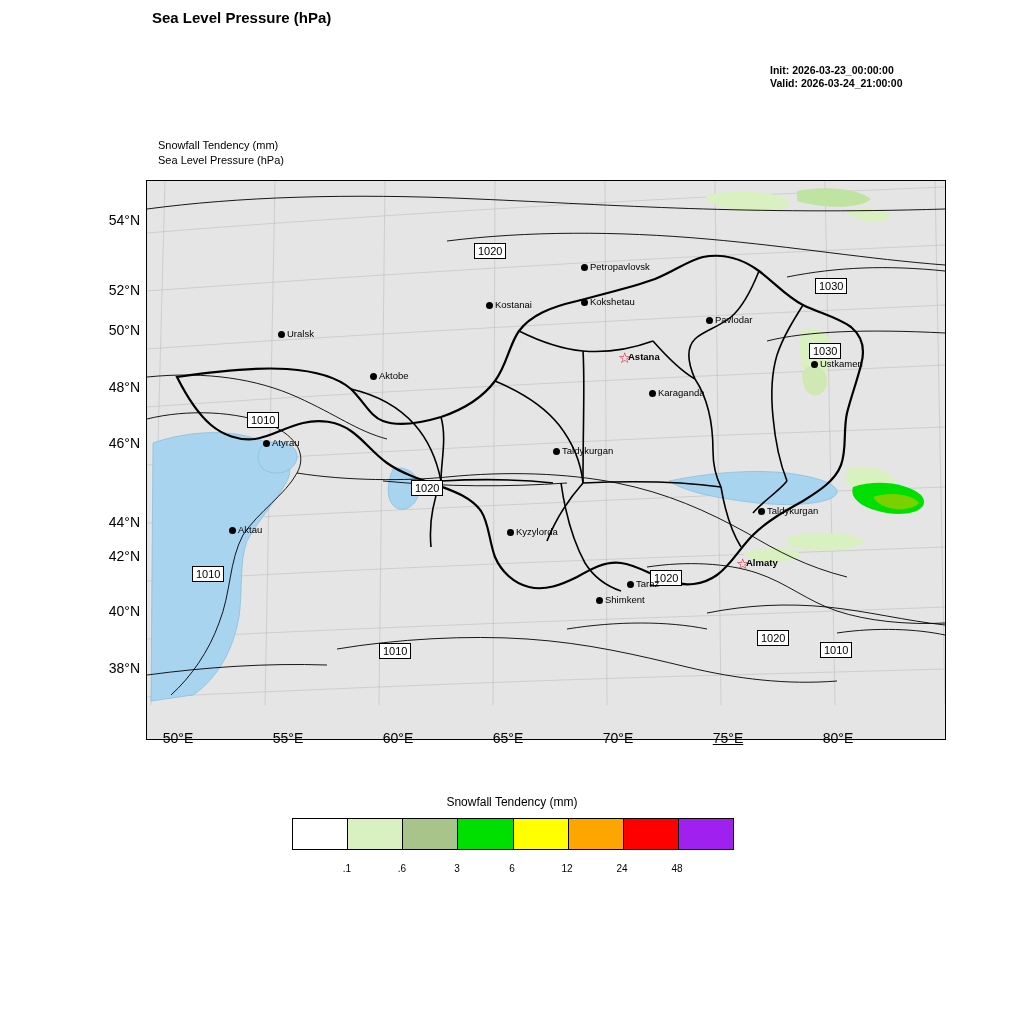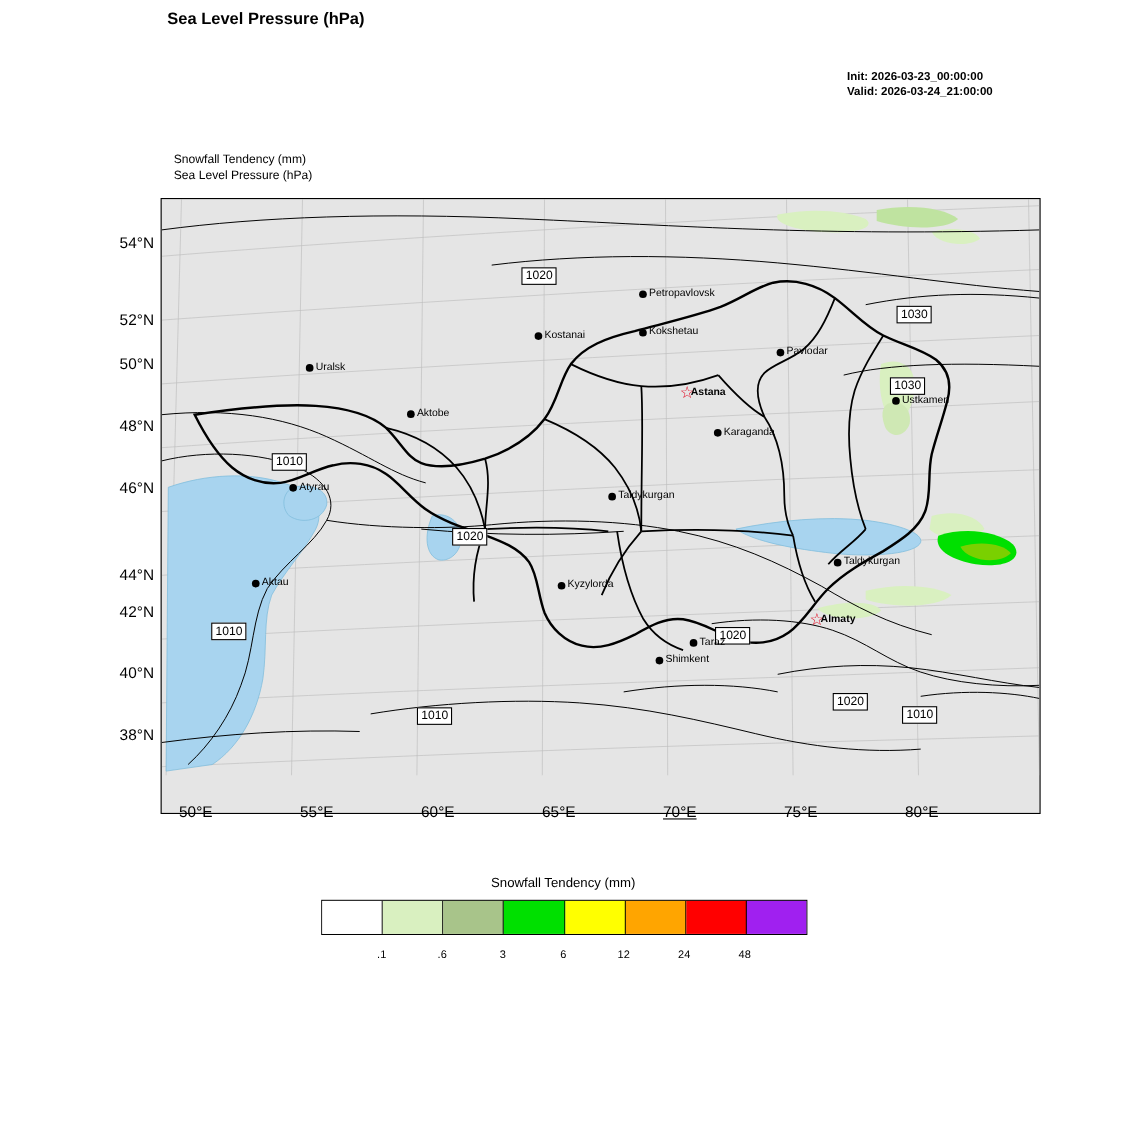--- a/index.html
+++ b/index.html
@@ -244,22 +244,22 @@
 <div class="abs ylab" style="left:74px;top:435px;">46°N</div>
 <div class="abs ylab" style="left:74px;top:514px;">44°N</div>
 <div class="abs ylab" style="left:74px;top:548px;text-align:right;">42°N</div>
 <div class="abs ylab" style="left:74px;top:603px;">40°N</div>
 <div class="abs ylab" style="left:74px;top:660px;">38°N</div>
 
 <div class="abs xlab" style="left:143px;top:730px;">50°E</div>
 <div class="abs xlab" style="left:253px;top:730px;">55°E</div>
 <div class="abs xlab" style="left:363px;top:730px;">60°E</div>
 <div class="abs xlab" style="left:473px;top:730px;">65°E</div>
-<div class="abs xlab" style="left:583px;top:730px;text-decoration:underline;">70°E</div>
-<div class="abs xlab" style="left:693px;top:730px;">75°E</div>
+<div class="abs xlab" style="left:583px;top:730px;">70°E</div>
+<div class="abs xlab" style="left:693px;top:730px;text-decoration:underline;">75°E</div>
 <div class="abs xlab" style="left:803px;top:730px;">80°E</div>
 
 <div id="cbtitle" class="abs">Snowfall Tendency (mm)</div>
 
 <div id="cbar" class="abs">
   <div style="background:#ffffff"></div>
   <div style="background:#d9f0c0"></div>
   <div style="background:#a8c48a"></div>
   <div style="background:#00e000"></div>
   <div style="background:#ffff00"></div>

